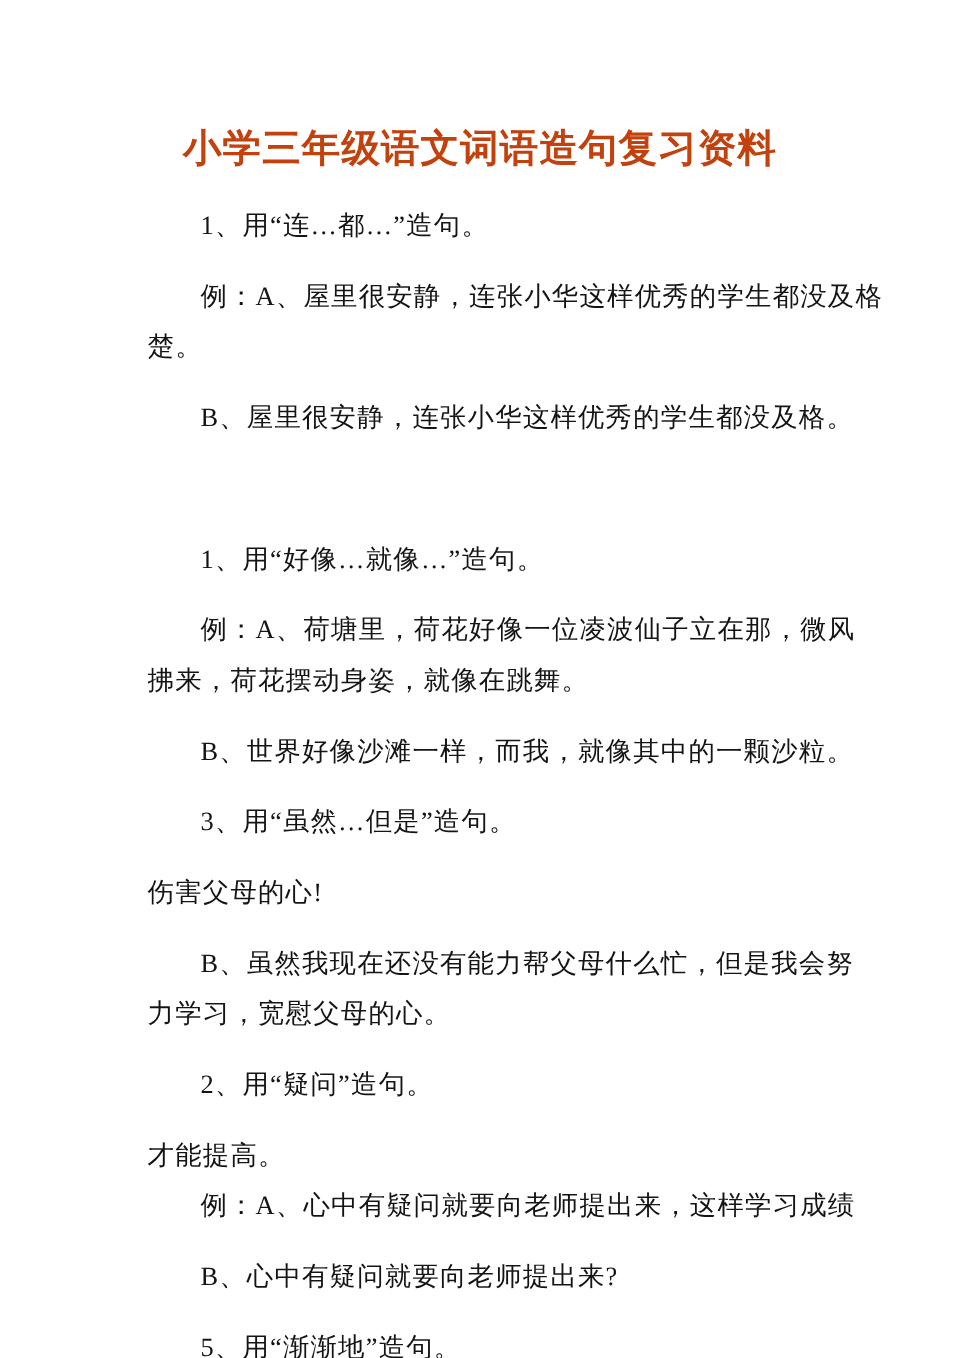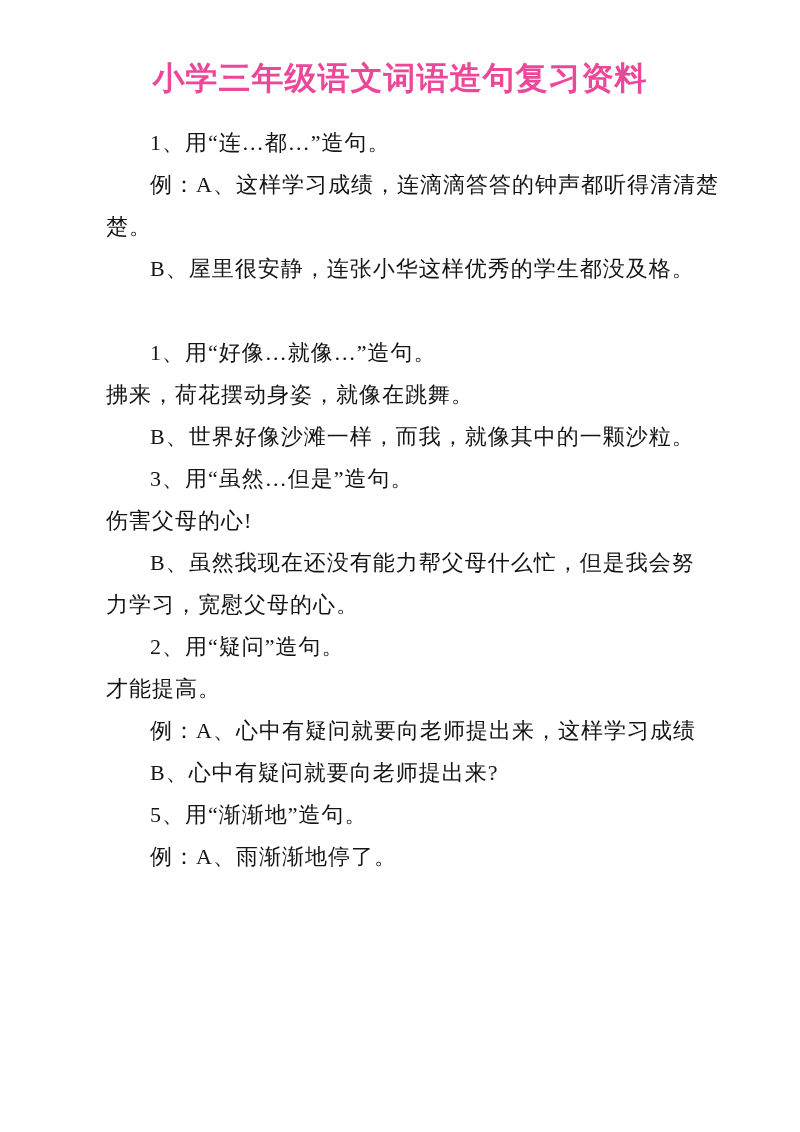--- a/index.html
+++ b/index.html
@@ -11,37 +11,37 @@
     position: relative;
     width: 800px;
     height: 1132px;
     background: #ffffff;
     overflow: hidden;
     font-family: "Liberation Serif", "DejaVu Serif", serif;
     color: #141414;
   }
   .doc-title {
     margin: 0;
-    padding-top: 56px;
+    padding-top: 101px;
     text-align: center;
     font-size: 32px;
     line-height: 44px;
     font-weight: 700;
     letter-spacing: 1px;
     font-family: "Liberation Serif", "DejaVu Serif", serif;
-    color: #ec4899;
+    color: #c2410c;
   }
   .doc-body {
     margin: 22px 94px 0 106px;
     font-size: 22px;
     line-height: 42px;
     letter-spacing: 1px;
   }
   .para {
-    margin: 0;
+    margin: 17px;
     padding: 0;
   }
   .para .line {
     white-space: nowrap;
   }
   .para .line.first {
     text-indent: 44px;
   }
   .para.blank {
     height: 42px;
@@ -50,31 +50,32 @@
 </head>
 <body>
 
 <div class="page">
   <h1 class="doc-title">小学三年级语文词语造句复习资料</h1>
   <div class="doc-body" id="doc-body">
       <div class="para">
         <div class="line first">1、用“连…都…”造句。</div>
       </div>
       <div class="para">
-        <div class="line first">例：A、这样学习成绩，连滴滴答答的钟声都听得清清楚</div>
+        <div class="line first">例：A、屋里很安静，连张小华这样优秀的学生都没及格</div>
         <div class="line">楚。</div>
       </div>
       <div class="para">
         <div class="line first">B、屋里很安静，连张小华这样优秀的学生都没及格。</div>
       </div>
       <div class="para blank"></div>
       <div class="para">
         <div class="line first">1、用“好像…就像…”造句。</div>
       </div>
       <div class="para">
+        <div class="line first">例：A、荷塘里，荷花好像一位凌波仙子立在那，微风</div>
         <div class="line">拂来，荷花摆动身姿，就像在跳舞。</div>
       </div>
       <div class="para">
         <div class="line first">B、世界好像沙滩一样，而我，就像其中的一颗沙粒。</div>
       </div>
       <div class="para">
         <div class="line first">3、用“虽然…但是”造句。</div>
       </div>
       <div class="para">
         <div class="line">伤害父母的心!</div>

